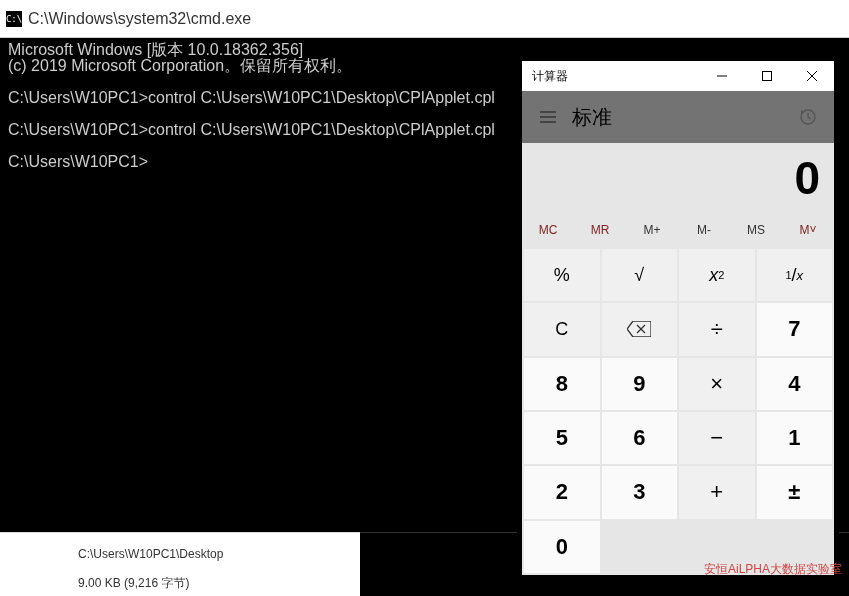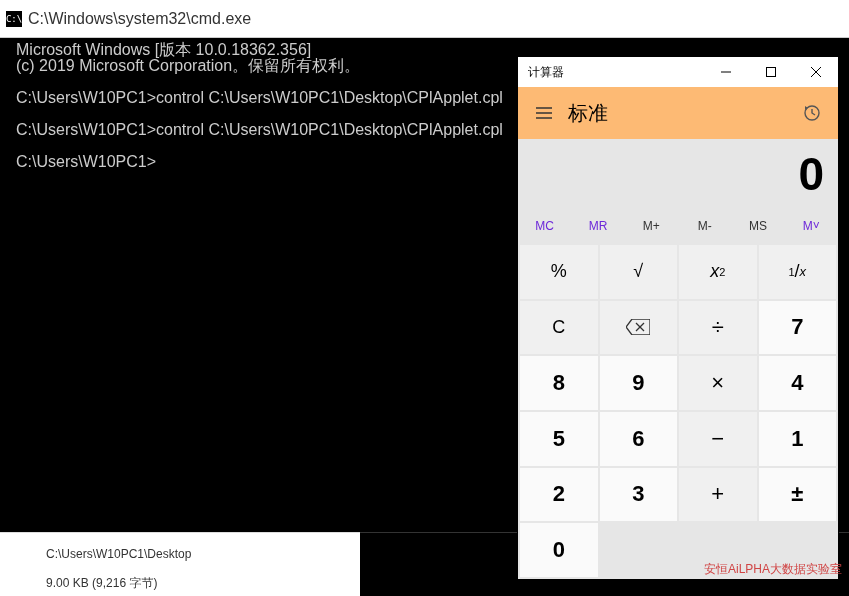--- a/index.html
+++ b/index.html
@@ -1,37 +1,37 @@
 <!DOCTYPE html>
 <html><head>
 <meta charset="utf-8">
 <style>
 *{margin:0;padding:0;box-sizing:border-box;font-family:"Segoe UI","Microsoft YaHei",sans-serif}
 body{width:849px;height:596px;background:#fff;position:relative;overflow:hidden}
 .cmd-window{position:absolute;top:0;left:0;width:849px;height:532px;background:#000;color:#fff}
 .cmd-titlebar{height:38px;background:#fff;color:#000;display:flex;align-items:center;border-bottom:1px solid #ccc}
 .cmd-icon{width:16px;height:16px;margin:0 6px;background:#000;color:#fff;font-size:9px;display:flex;align-items:center;justify-content:center;font-family:monospace}
 .cmd-title{font-size:16px;color:#333}
-.cmd-body{padding:4px 16px;font-family:"NSimSun","SimSun","Consolas",monospace;font-size:16px;line-height:16px;white-space:pre;color:#ccc}
-.explorer-panel{position:absolute;top:532px;left:0;width:360px;height:64px;background:#fff;padding:14px 0 0 46px;font-size:12px;color:#333;border-top:1px solid #ddd}
+.cmd-body{padding:4px 8px;font-family:"NSimSun","SimSun","Consolas",monospace;font-size:16px;line-height:16px;white-space:pre;color:#ccc}
+.explorer-panel{position:absolute;top:532px;left:0;width:360px;height:64px;background:#fff;padding:14px 0 0 78px;font-size:12px;color:#333;border-top:1px solid #ddd}
 .explorer-panel div{margin-bottom:14px}
 .right-panel{position:absolute;top:532px;left:360px;width:489px;height:64px;background:#000;border-top:1px solid #333}
-.calc{position:absolute;top:56px;left:517px;width:322px;height:524px;background:#e6e6e6;border:1px solid #000000;display:flex;flex-direction:column}
+.calc{position:absolute;top:56px;left:517px;width:322px;height:524px;background:#e6e6e6;border:5px solid #000000;display:flex;flex-direction:column}
 .calc-titlebar{height:30px;background:#fff;display:flex;align-items:center;padding-left:10px}
 .calc-title{font-size:12px;flex:1}
 .calc-win-controls{display:flex;height:100%}
 .calc-win-btn{width:45px;display:flex;align-items:center;justify-content:center;font-size:12px;cursor:pointer}
 .calc-win-btn svg{width:10px;height:10px}
-.calc-header{height:52px;display:flex;align-items:center;padding:0 10px;background:#fdba74}
+.calc-header{height:52px;display:flex;align-items:center;padding:0 10px;background:#737373}
 .calc-menu{width:32px;height:32px;display:flex;align-items:center;justify-content:center;cursor:pointer}
 .calc-mode{font-size:20px;margin-left:8px;flex:1}
 .calc-history{width:32px;height:32px;display:flex;align-items:center;justify-content:center;cursor:pointer}
 .calc-display{height:70px;display:flex;align-items:center;justify-content:flex-end;padding:0 14px;font-size:46px;font-weight:600;background:#e6e6e6}
 .calc-memory{height:34px;display:flex;background:#e6e6e6}
-.calc-mem-btn{flex:1;display:flex;align-items:center;justify-content:center;font-size:12px;color:#6d28d9;cursor:pointer}
+.calc-mem-btn{flex:1;display:flex;align-items:center;justify-content:center;font-size:12px;color:#7f1d1d;cursor:pointer}
 .calc-mem-btn.active{color:#333}
 .calc-keys{flex:1;display:grid;grid-template-columns:repeat(4,1fr);grid-template-rows:repeat(6,1fr);gap:2px;padding:2px;background:#e6e6e6}
 .calc-key{display:flex;align-items:center;justify-content:center;font-size:18px;cursor:pointer;background:#f0f0f0}
 .calc-key.num{background:#fafafa;font-size:22px;font-weight:600}
 .calc-key.op{background:#f0f0f0;font-size:22px}
 .calc-key sup{font-size:11px}
 .watermark{position:absolute;bottom:18px;right:7px;font-size:12px;color:#d04545;z-index:100;pointer-events:none}
 </style>
 </head>
 <body>

